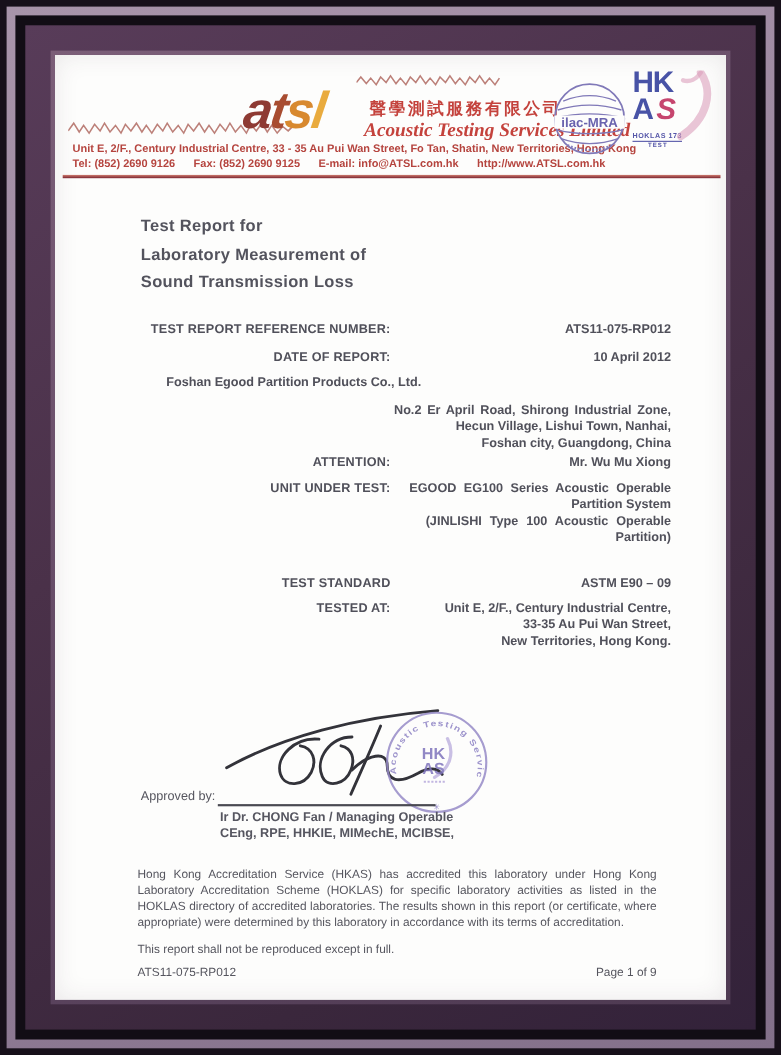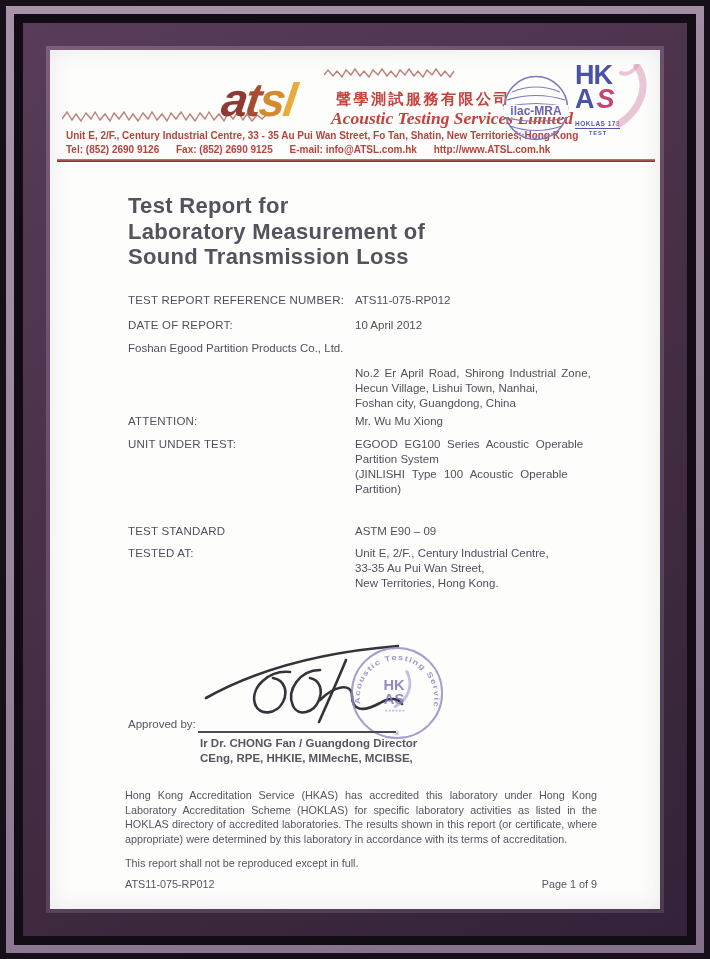--- a/index.html
+++ b/index.html
@@ -35,25 +35,25 @@
   .hkas { position:absolute; left:525px; top:14px; width:76px; height:90px; }
   .hkas .row1 { font-size:27px; font-weight:900; color:#4853a6; letter-spacing:-1px; line-height:23px; }
   .hkas .row2 { font-size:27px; font-weight:900; color:#4853a6; letter-spacing:-1px; line-height:25px; }
   .hkas .s { color:#c6456e; font-style:italic; margin-left:3px; }
   .hkas .swoosh { position:absolute; left:18px; top:0; width:58px; height:66px; }
   .hoklas { margin-top:8px; font-size:6.5px; font-weight:700; color:#5556a8; letter-spacing:.5px;
             border-bottom:1px solid #5556a8; display:inline-block; padding-bottom:1px; }
   .hk-test { font-size:5.5px; font-weight:700; color:#5556a8; letter-spacing:1px; margin-left:14px; }
 
   
-  .title { position:absolute; left:78px; top:143px; font-size:22px; font-weight:700; color:#53535d;
+  .title { position:absolute; left:78px; top:143px; font-size:15px; font-weight:700; color:#53535d;
            line-height:25.5px; letter-spacing:.3px; }
 
   
-  .details { position:absolute; left:78px; top:243px; width:482px; font-size:11.5px; font-weight:400; color:#50505a; }
+  .details { position:absolute; left:78px; top:243px; width:482px; font-size:11.5px; font-weight:700; color:#50505a;text-align:right; }
   .drow { display:flex; }
   .dlabel { width:227px; flex:none; white-space:nowrap; letter-spacing:.2px; }
   .dval { width:255px; flex:none; }
   .vline { white-space:nowrap; line-height:15px; }
   .lh { line-height:15px; }
   .ws2 { word-spacing:2px; } .ws35 { word-spacing:3.5px; } .ws4 { word-spacing:4px; }
   .mb10 { margin-bottom:10px; } .mb8 { margin-bottom:8px; } .mb3 { margin-bottom:3px; }
   .mb27 { margin-bottom:27px; } .mb7 { margin-bottom:7px; }
 
   
@@ -213,21 +213,21 @@
         <text x="50" y="94" text-anchor="middle" font-size="8" fill="#8d82c4">✳</text>
         <path d="M60,28 C67,42 62,56 48,64" fill="none" stroke="#a695d4" stroke-width="3" opacity="0.7" stroke-linecap="round"></path>
         <text x="47" y="47" text-anchor="middle" font-family="Liberation Sans, sans-serif" font-size="15" font-weight="bold" fill="#7f74bc">HK</text>
         <text x="47" y="61" text-anchor="middle" font-family="Liberation Sans, sans-serif" font-size="15" font-weight="bold" fill="#7f74bc">AS</text>
         <path d="M38,68 L58,68" stroke="#a695d4" stroke-width="2" stroke-dasharray="2,1.5" opacity="0.8"></path>
       </svg>
 
       <div class="approved-label">Approved by:</div>
       <div class="sig-line"></div>
       <div class="signatory">
-        <div>Ir Dr. CHONG Fan / Guangdong Director</div>
+        <div>Ir Dr. CHONG Fan / Managing Operable</div>
         <div>CEng, RPE, HHKIE, MIMechE, MCIBSE,</div>
       </div>
     </div>
 
     <div class="footer">
       <div class="accr">Hong Kong Accreditation Service (HKAS) has accredited this laboratory under Hong Kong Laboratory Accreditation Scheme (HOKLAS) for specific laboratory activities as listed in the HOKLAS directory of accredited laboratories. The results shown in this report (or certificate, where appropriate) were determined by this laboratory in accordance with its terms of accreditation.</div>
       <div class="note">This report shall not be reproduced except in full.</div>
       <div class="bottomrow">
         <span>ATS11-075-RP012</span>
         <span>Page 1 of 9</span>

